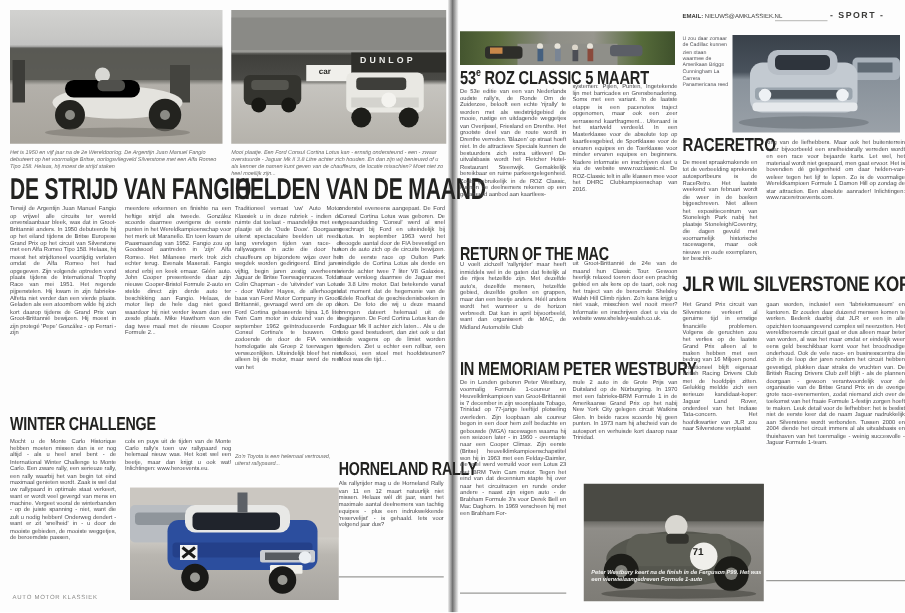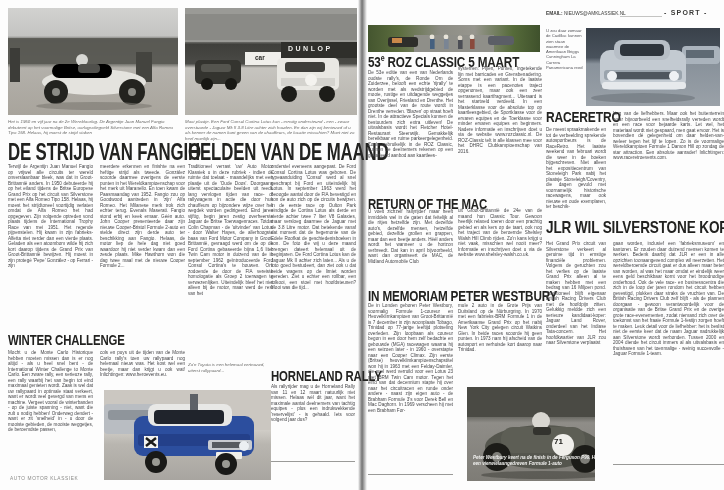--- a/index.html
+++ b/index.html
@@ -182,21 +182,21 @@
 
     <div class="hl" style="left:184px;top:108px;font-size:15px;transform:scaleX(.80);">RACERETRO</div>
     <div class="col" style="left:184px;top:127px;width:60px;height:90px;">De meest spraakmakende en tot de verbeelding sprekende autosportbeurs is de RaceRetro. Het laatste weekend van februari wordt die weer in de boeken bijgeschreven. Niet alleen het expositiecentrum van Stoneleigh Park nabij het plaatsje Stoneleigh/Coventry, die dagen gevuld met voornamelijk historische racewagens, maar ook nieuwe en oude exemplaren, ter beschik-</div>
     <div class="col" style="left:251px;top:111px;width:111px;height:106px;">king van de liefhebbers. Maar ook het buitenterrein waar bijvoorbeeld een snelheidsrally verreden wordt en een race voor bejaarde karts. Let wel, het materiaal wordt niet gespaard, men gaat ervoor. Het is bovendien dé gelegenheid om daar helden-van-weleer tegen het lijf te lopen. Zo is de voormalige Wereldkampioen Formule 1 Damon Hill op zondag de star attraction. Een absolute aanrader! Inlichtingen: www.raceretroevents.com.</div>
 
     <div class="hl" style="left:184px;top:218px;font-size:17px;transform:scaleX(.80);">JLR WIL SILVERSTONE KOPEN</div>
     <div class="col" style="left:184px;top:241px;width:60px;height:143px;">Het Grand Prix circuit van Silverstone verkeert al geruime tijd in ernstige financiële problemen. Volgens de geruchten zou het verlies op de laatste Grand Prix alleen al te maken hebben met een bedrag van 16 Miljoen pond. Traditioneel blijft eigenaar British Racing Drivers Club met de hoofdpijn zitten. Gelukkig meldde zich een serieuze kandidaat-koper: Jaguar Land Rover, onderdeel van het Indiase Tata-concern. Het hoofdkwartier van JLR zou naar Silverstone verplaatst</div>
     <div class="col" style="left:251px;top:241px;width:111px;height:216px;">gaan worden, inclusief een 'fabrieksmuseum' en kantoren. Er zouden daar duizend mensen komen te werken. Bedenk daarbij dat JLR er een in alle opzichten toonaangevend complex wil neerzetten. Het wereldberoemde circuit gaat er dus alleen maar beter van worden, al was het maar omdat er eindelijk weer eens geld beschikbaar komt voor het broodnodige onderhoud. Ook de vele race- en businesscentra die zich in de loop der jaren rondom het circuit hebben gevestigd, plukken daar straks de vruchten van. De British Racing Drivers Club zelf blijft - als de plannen doorgaan - gewoon verantwoordelijk voor de organisatie van de Britse Grand Prix en de overige grote race-evenementen, zodat niemand zich over de toekomst van het fraaie Formule 1-festijn zorgen hoeft te maken. Leuk detail voor de liefhebber: het is beslist niet de eerste keer dat de naam Jaguar nadrukkelijk aan Silverstone wordt verbonden. Tussen 2000 en 2004 diende het circuit immers al als uitvalsbasis en thuishaven van het toenmalige - weinig succesvolle - Jaguar Formule 1-team.</div>
     <div class="rule" style="left:251px;top:464px;width:111px;"></div>
 
-    <div class="photo" style="left:105px;top:387px;width:128px;height:94px;background:linear-gradient(#55554f 0%,#61615b 30%,#8f8d88 38%,#7e7c76 100%);">
+    <div class="photo" style="left:105px;top:387px;width:144px;height:94px;background:linear-gradient(#55554f 0%,#61615b 30%,#8f8d88 38%,#7e7c76 100%);">
       <svg width="148" height="94" viewBox="0 0 148 94">
         <rect x="0" y="0" width="148" height="30" fill="#4a4a44"></rect>
         <ellipse cx="76" cy="60" rx="58" ry="22" fill="#55564e"></ellipse>
         <rect x="34" y="40" width="84" height="26" rx="12" fill="#5d5e55"></rect>
         <circle cx="74" cy="34" r="9" fill="#d9d7d1"></circle>
         <rect x="66" y="40" width="18" height="8" rx="3" fill="#33332e"></rect>
         <circle cx="96" cy="58" r="11" fill="#f0efeb"></circle>
         <circle cx="30" cy="70" r="14" fill="#1c1c18"></circle>
         <circle cx="118" cy="72" r="14" fill="#1c1c18"></circle>
         <circle cx="30" cy="70" r="5" fill="#7e7e78"></circle>

